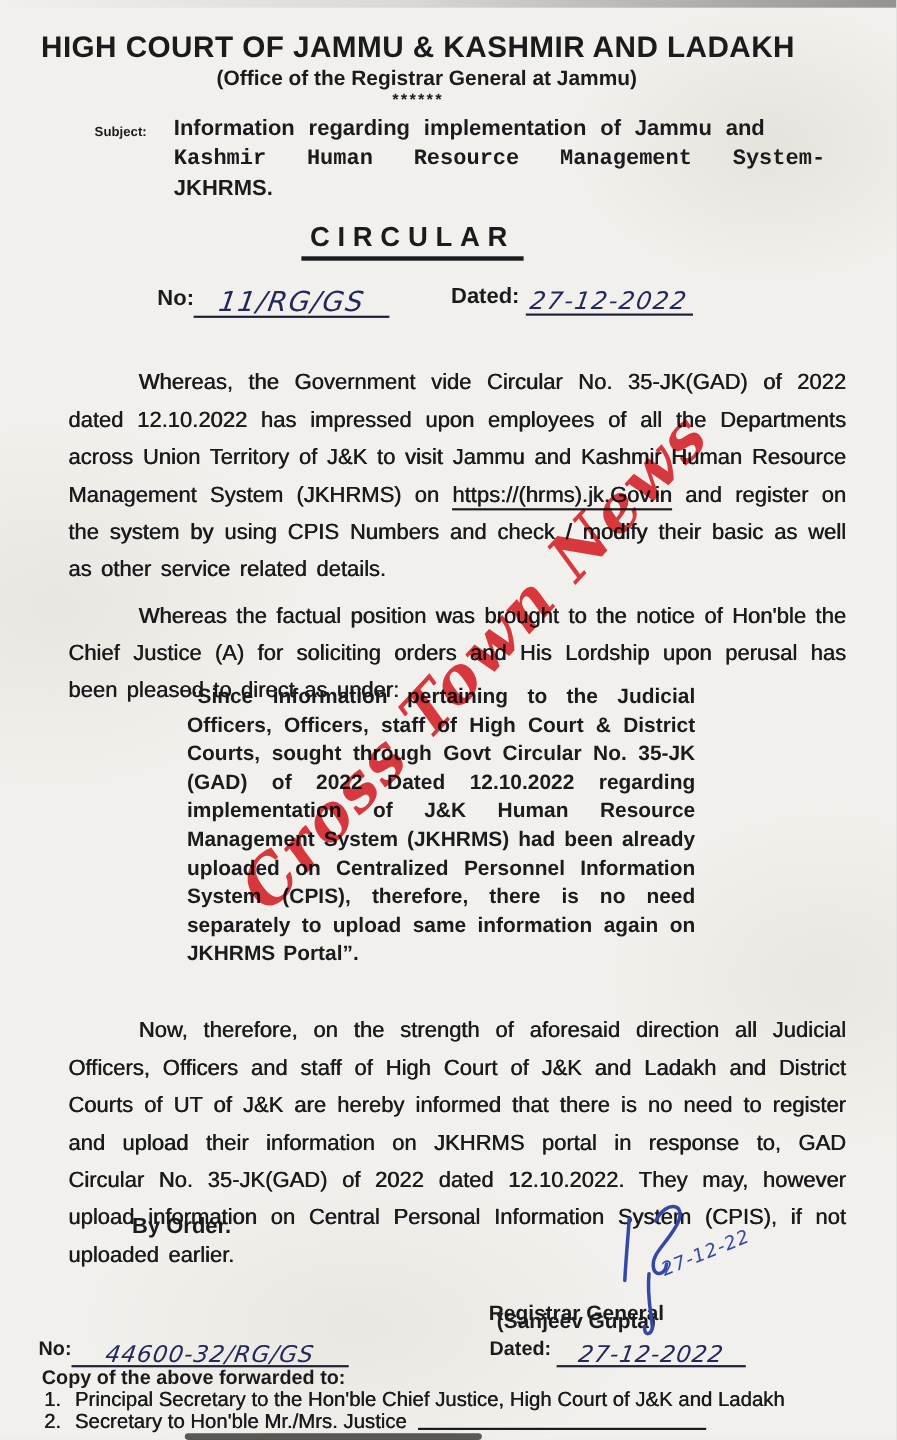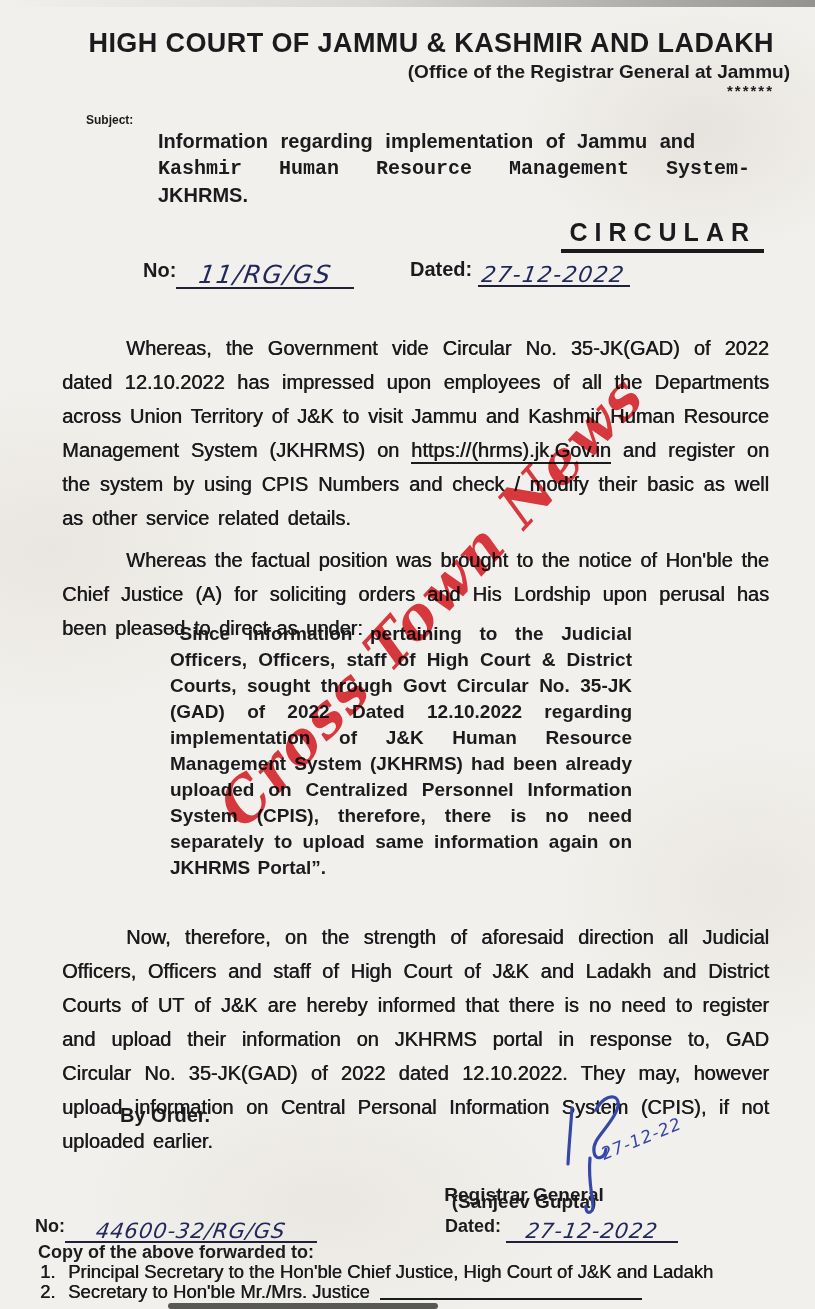--- a/index.html
+++ b/index.html
@@ -11,36 +11,36 @@
     color:#1b1b1d;
     font-family:"Liberation Sans",sans-serif;
     background:
       radial-gradient(260px 180px at 86% 10%, rgba(208,203,196,.35), transparent 70%),
       radial-gradient(320px 240px at 6% 42%, rgba(212,207,199,.30), transparent 70%),
       radial-gradient(280px 220px at 92% 68%, rgba(212,207,199,.28), transparent 70%),
       radial-gradient(360px 200px at 40% 92%, rgba(210,205,198,.25), transparent 70%),
       #f2f0ec;
   }
   .abs{position:absolute;}
-  .center{text-align:right;padding-left:14px;}
+  .center{text-align:center;}
   
   .top-shade{top:0;left:0;width:815px;height:7px;
     background:linear-gradient(to right, rgba(110,110,108,0) 0%, rgba(110,110,108,.18) 45%, rgba(70,70,68,.55) 100%);}
   .bottom-smudge{left:168px;top:1303px;width:270px;height:6px;background:#3e3e3c;border-radius:3px;opacity:.85;filter:blur(.4px);}
   
   .doc-title{top:28px;left:0;width:760px;font-size:27px;font-weight:bold;letter-spacing:.4px;}
   .doc-subtitle{top:61px;left:0;width:776px;font-size:19px;font-weight:bold;}
   .stars{top:82px;left:0;width:760px;font-size:15px;font-weight:bold;letter-spacing:2px;}
   
   .subject-label{top:113px;left:76px;font-size:12px;font-weight:bold;margin-left:10px;}
-  .subject-text{top:128px;left:158px;width:606px;font-size:20px;font-weight:bold;line-height:27px;}
+  .subject-text{top:104px;left:158px;width:606px;font-size:20px;font-weight:bold;line-height:27px;}
   .subj-l1{word-spacing:7px;}
   .subj-l2{word-spacing:25px;font-family:Liberation Mono, monospace;}
   
-  .circular{top:218px;left:0;width:750px;font-size:25px;}
+  .circular{top:202px;left:0;width:750px;font-size:25px;}
   .circular span{font-weight:bold;letter-spacing:7px;border-bottom:4px solid #1b1b1d;padding:0 8px 3px 8px;}
   
   .para{left:62px;width:707px;font-size:20px;line-height:34px;text-align:justify;
         text-indent:64px;word-spacing:3px;text-shadow:.5px 0 0 currentColor;}
   .p1{top:311px;} .p2{top:523px;} .p3{top:900px;}
   .url{border-bottom:2.4px solid #1b1b1d;padding-bottom:1px;}
   .quote{top:621px;left:170px;width:462px;font-size:19px;line-height:26px;font-weight:bold;text-align:justify;word-spacing:2px;}
   .by-order{top:1104px;left:120px;font-size:20px;font-weight:bold;}
   
   .ref{font-weight:bold;}

